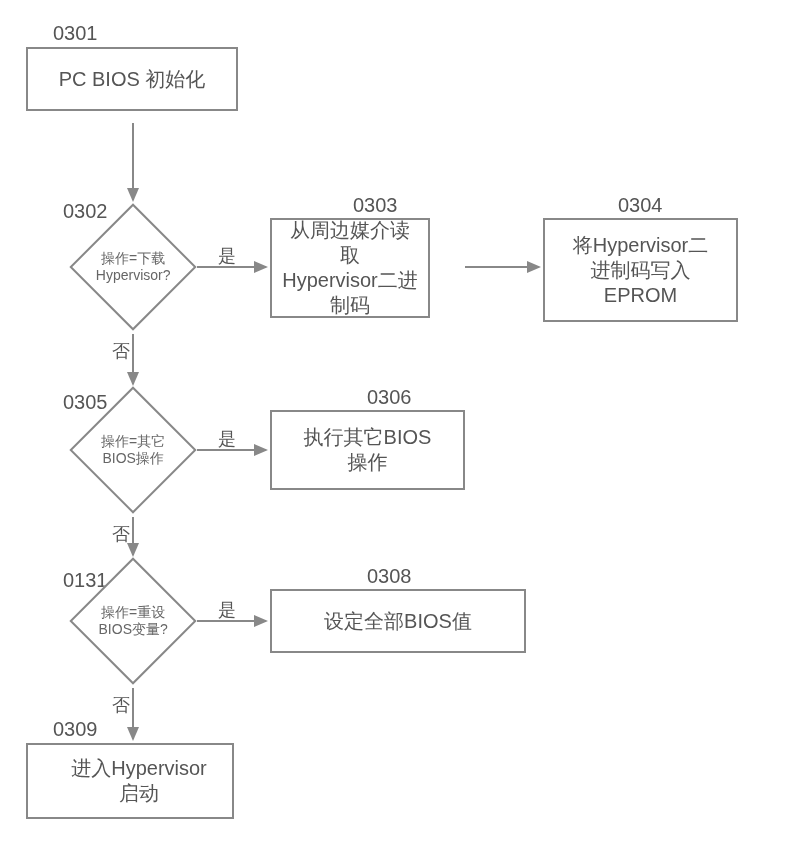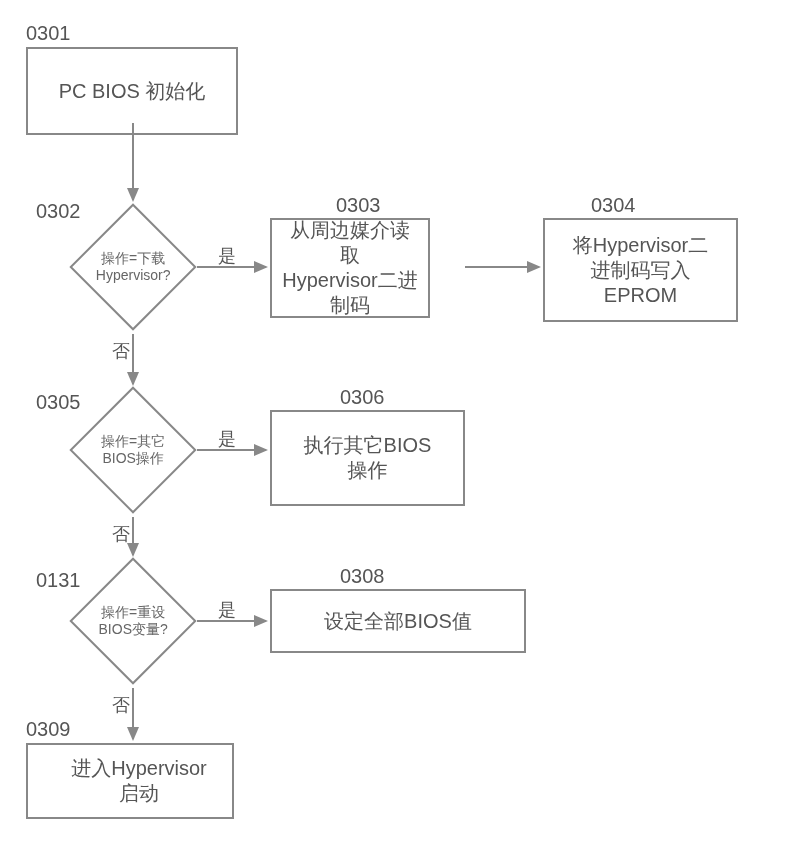--- a/index.html
+++ b/index.html
@@ -41,20 +41,21 @@
     text-align: center;
     font-size: 14px;
     line-height: 1.2;
     color: #666;
     width: 130%;
   }
   .label {
     position: absolute;
     font-size: 20px;
     color: #555;
+    margin-left: 27px;
   }
   .edge-label {
     position: absolute;
     font-size: 18px;
     color: #555;
   }
   svg.arrows {
     position: absolute;
     left: 0;
     top: 0;
@@ -65,41 +66,41 @@
   svg.arrows line {
     stroke: #888;
     stroke-width: 2;
   }
 </style>
 </head>
 <body>
 
 <div class="label" style="left:26px; top:22px;">0301</div>
 <div class="label" style="left:36px; top:200px;">0302</div>
-<div class="label" style="left:336px; top:194px;">0303</div>
+<div class="label" style="left:326px; top:194px;">0303</div>
 <div class="label" style="left:591px; top:194px;">0304</div>
 <div class="label" style="left:36px; top:391px;">0305</div>
 <div class="label" style="left:340px; top:386px;">0306</div>
 <div class="label" style="left:36px; top:569px;">0131</div>
 <div class="label" style="left:340px; top:565px;">0308</div>
 <div class="label" style="left:26px; top:718px;">0309</div>
 
-<div class="node" style="left:26px;  top:47px;  width:212px; height:88px;">
+<div class="node" style="left:26px;  top:47px;  width:212px; height:64px;">
   <span>PC BIOS 初始化</span>
 </div>
 
 <div class="node" style="left:270px; top:218px; width:160px; height:100px;">
   <span>从周边媒介读取<br>Hypervisor二进<br>制码</span>
 </div>
 
 <div class="node" style="left:543px; top:218px; width:195px; height:104px;">
   <span>将Hypervisor二<br>进制码写入<br>EPROM</span>
 </div>
 
-<div class="node" style="left:270px; top:410px; width:195px; height:96px;">
+<div class="node" style="left:270px; top:410px; width:195px; height:80px;">
   <span>执行其它BIOS<br>操作</span>
 </div>
 
 <div class="node" style="left:270px; top:589px; width:256px; height:64px;">
   <span>设定全部BIOS值</span>
 </div>
 
 <div class="node" style="left:26px;  top:743px; width:208px; height:76px;padding-left:28px;">
   <span>进入Hypervisor<br>启动</span>
 </div>

